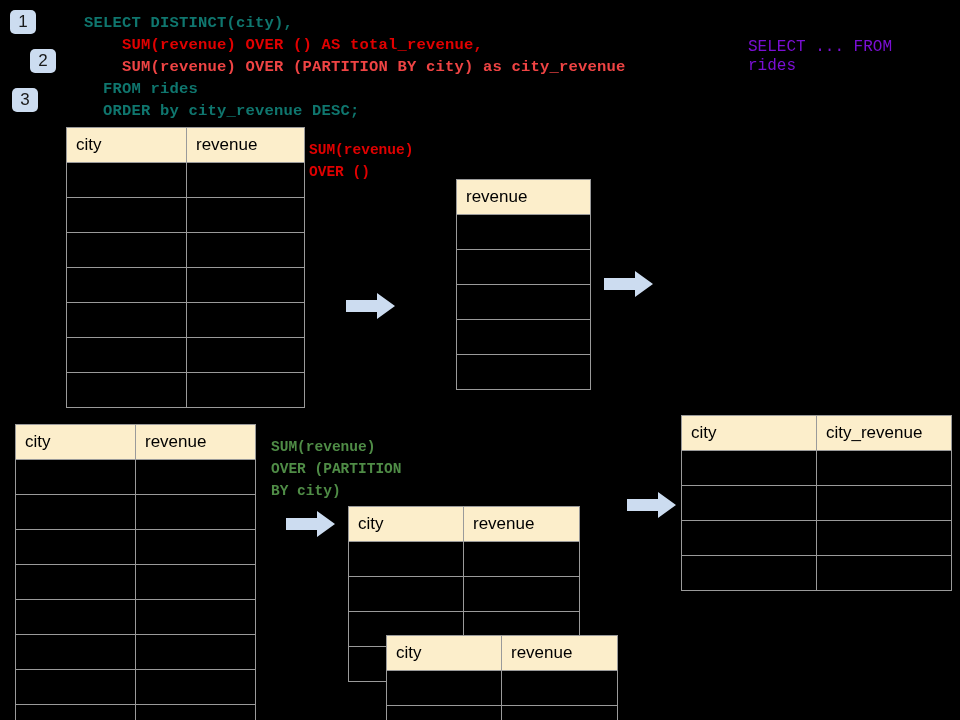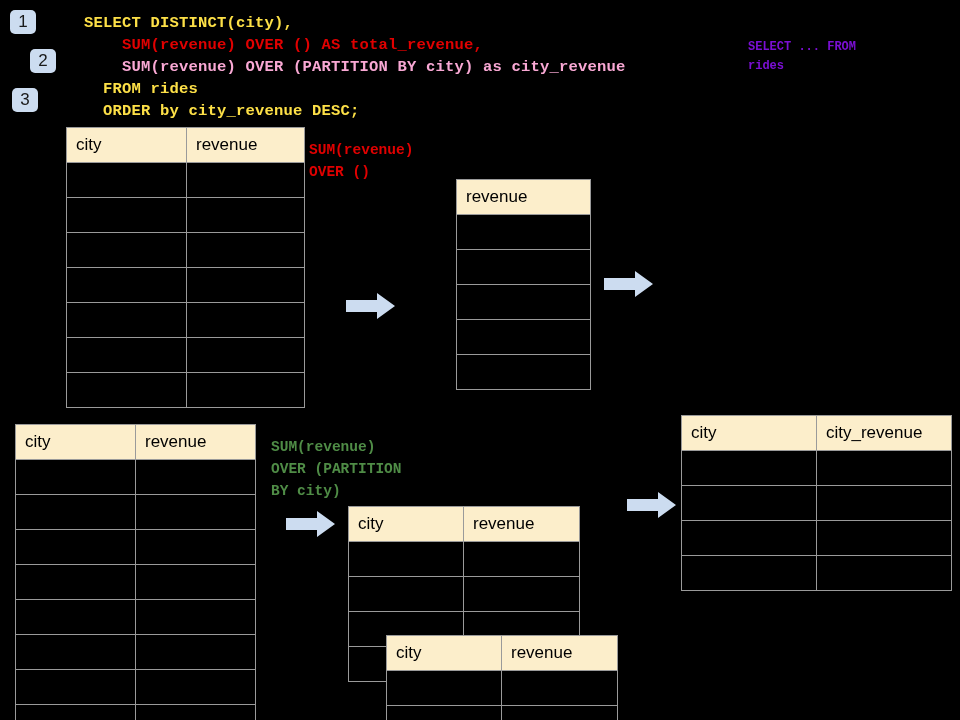--- a/index.html
+++ b/index.html
@@ -35,31 +35,31 @@
   .sql {
     position: absolute;
     font-family: "Liberation Mono", monospace;
     font-size: 15.5px;
     line-height: 22px;
     white-space: pre;
     letter-spacing: 0.2px;
     font-weight: bold;
   }
   .sql-line { white-space: pre; }
-  .c-purple { color: #fde047; }
+  .c-purple { color: #0f766e; }
   .c-red    { color: #e00000; font-family: Liberation Mono, monospace; }
-  .c-green  { color: #f9a8d4; }
+  .c-green  { color: #ef4444; }
 
   .sql-note {
     position: absolute;
     font-family: "Liberation Mono", monospace;
-    font-size: 12px;
+    font-size: 16px;
     line-height: 19px;
     white-space: pre;
-    font-weight: bold;
+    font-weight: normal;
     color: #7b0fd4;
   }
 
   
   .annot {
     position: absolute;
     font-family: "Liberation Mono", monospace;
     font-size: 14.5px;
     line-height: 22px;
     white-space: pre;

